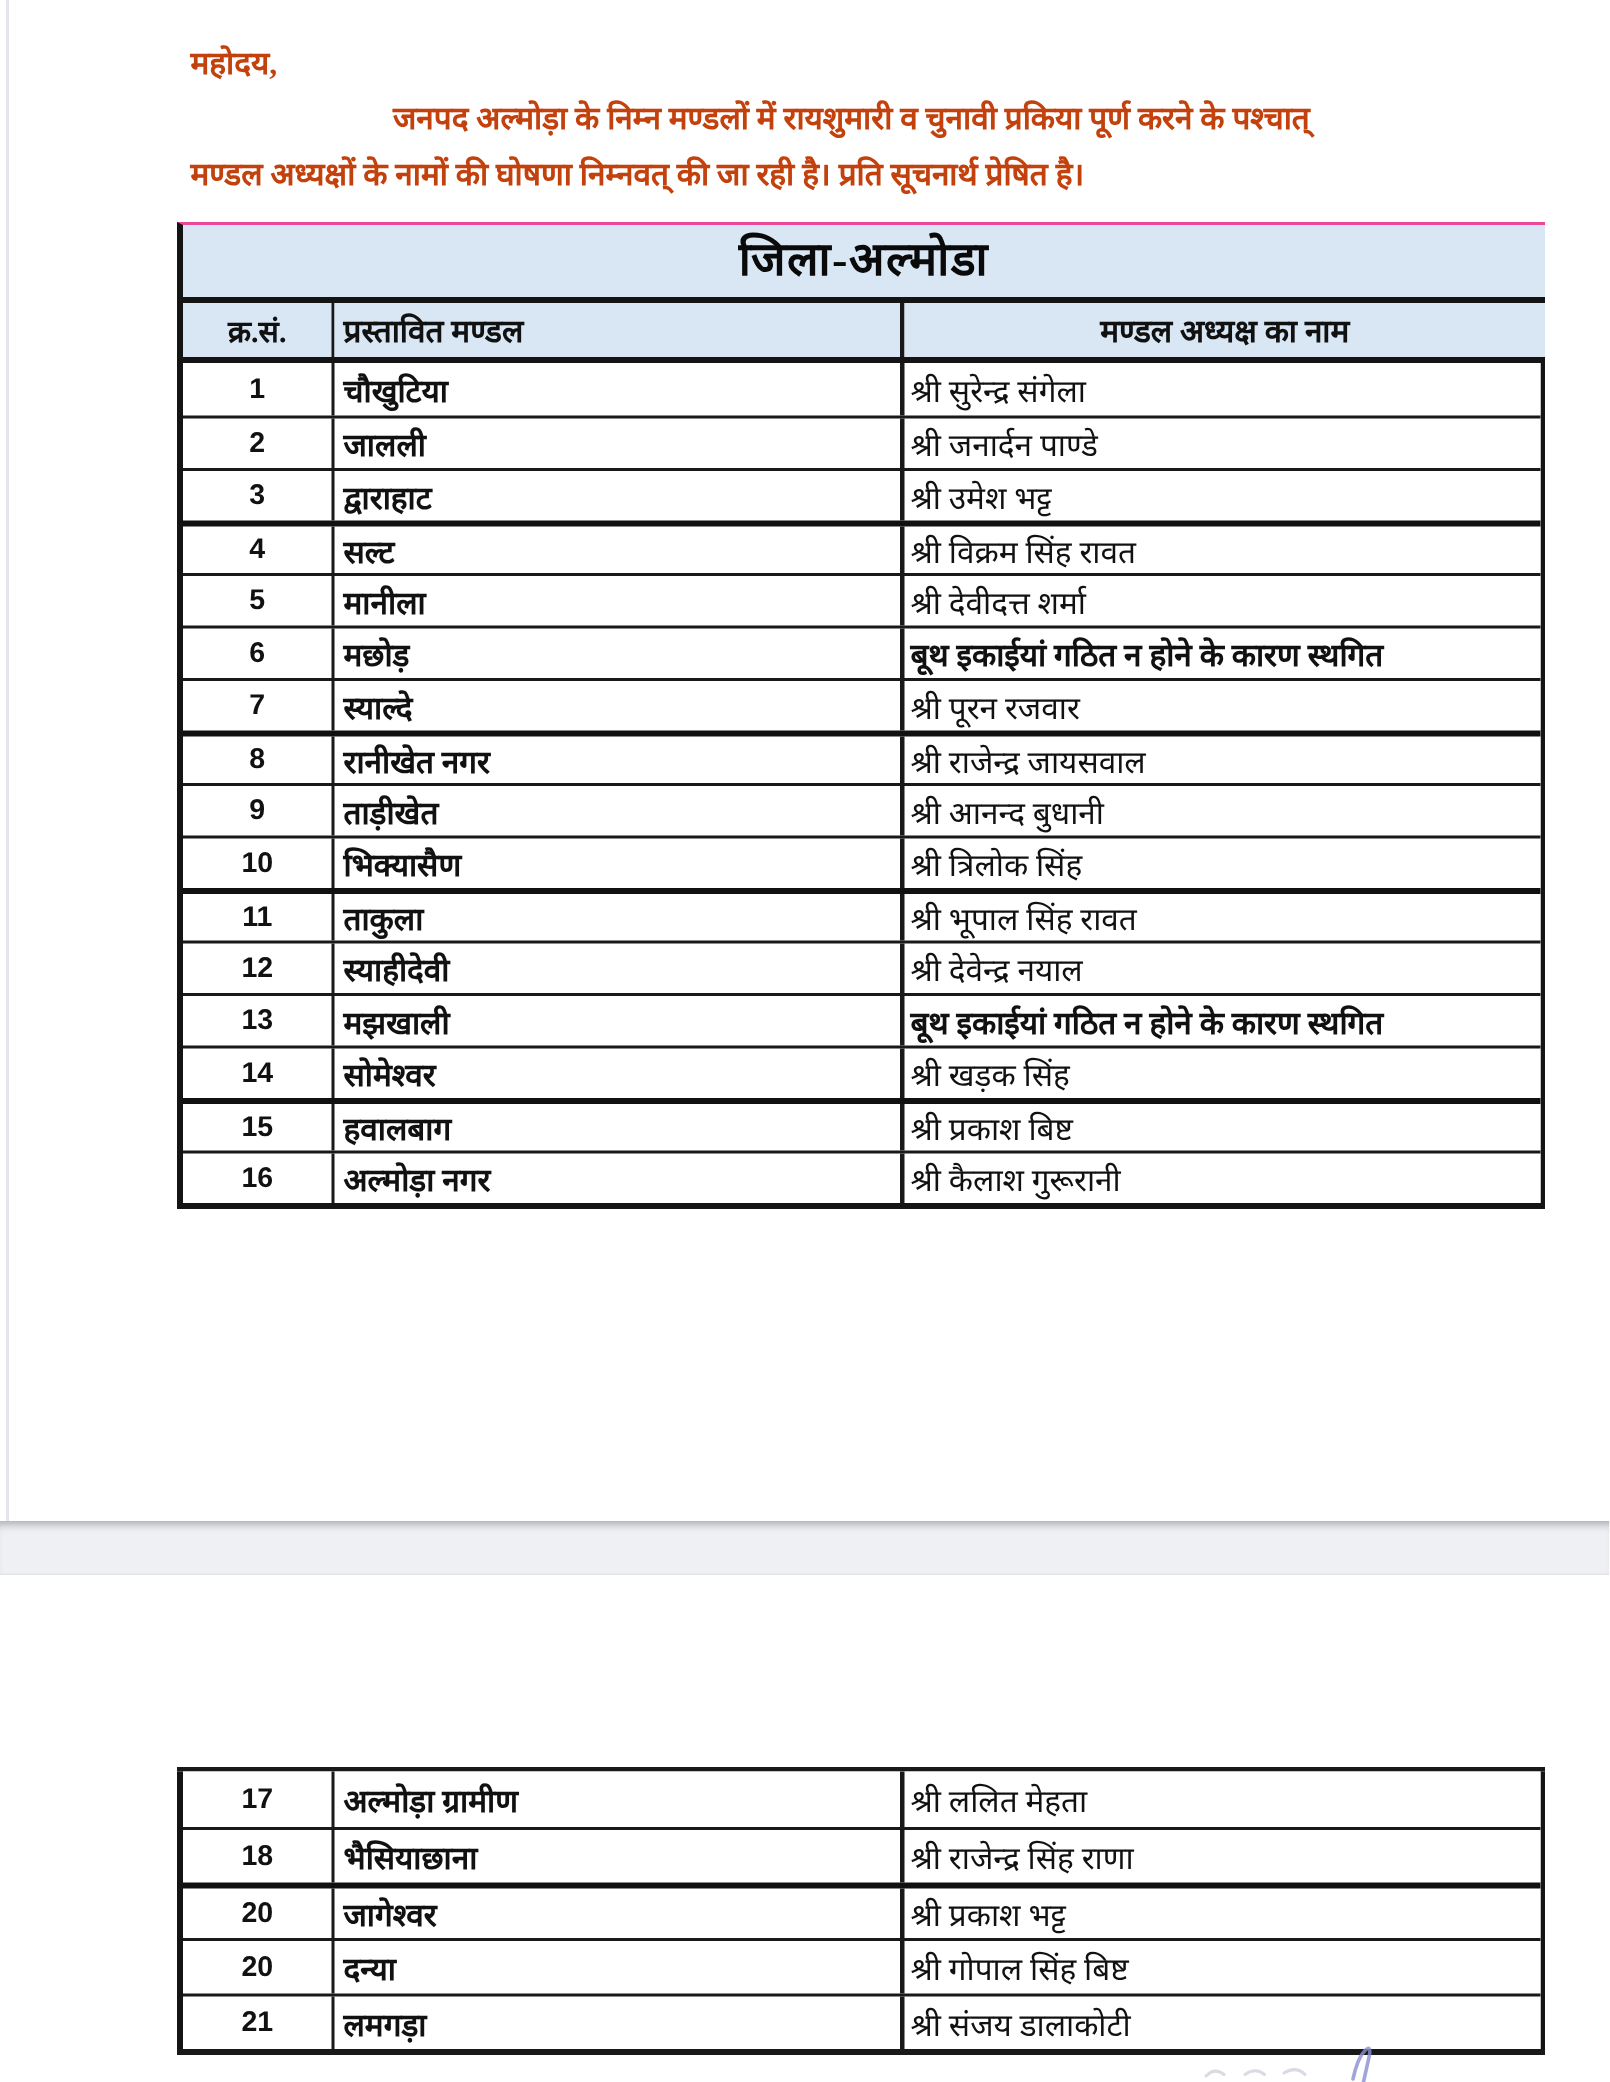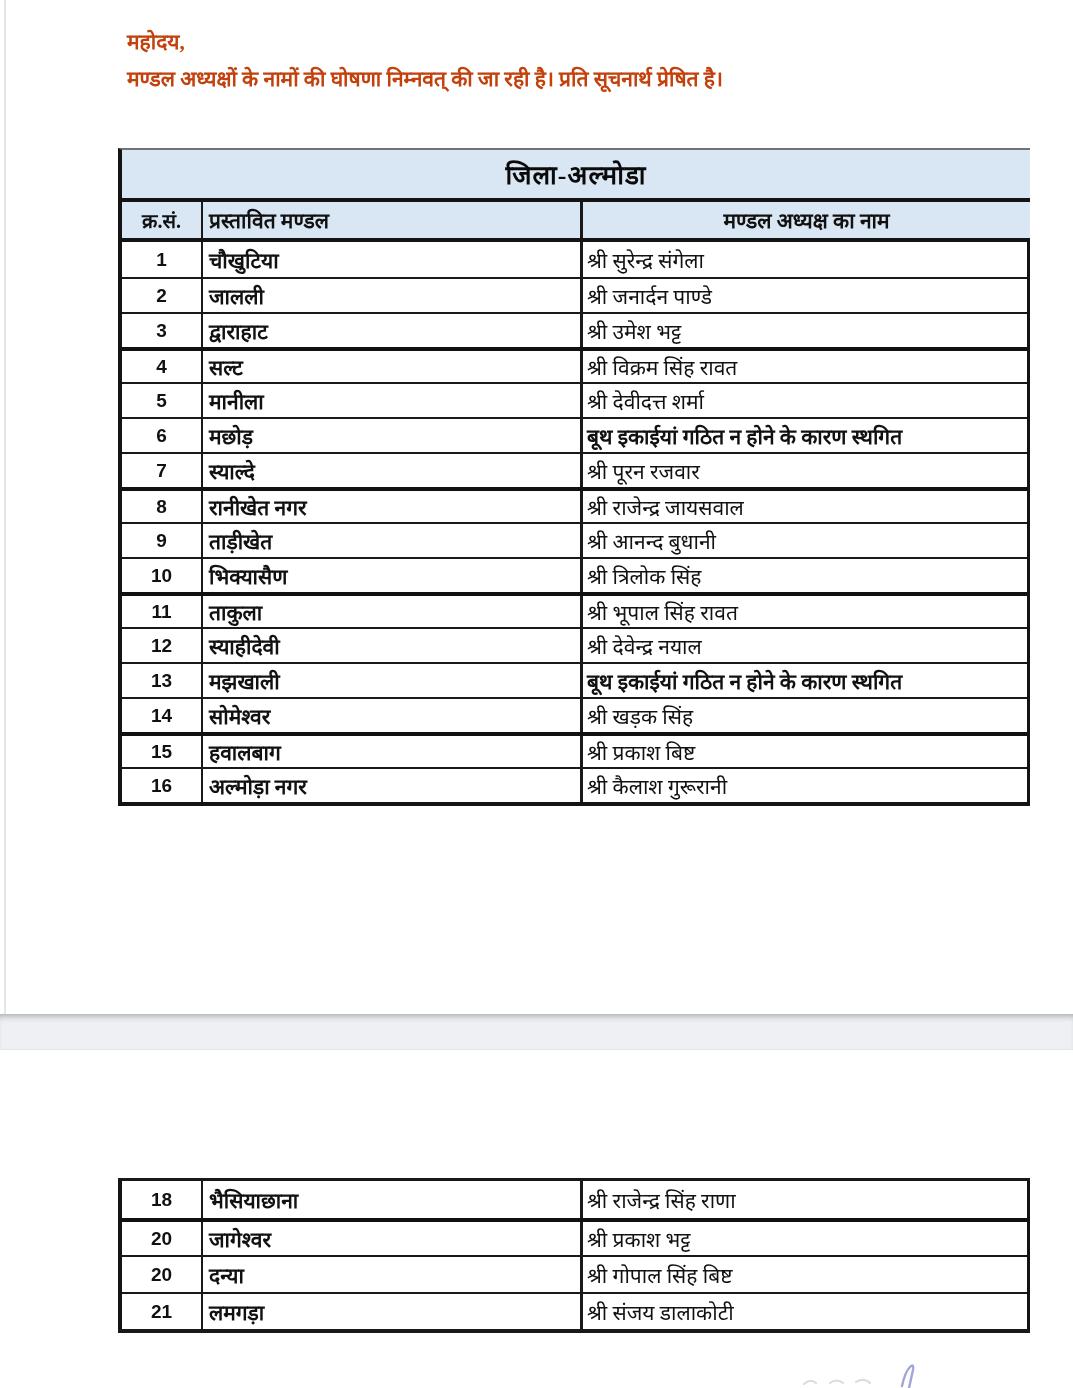--- a/index.html
+++ b/index.html
@@ -17,36 +17,36 @@
     position:absolute; left:127px; top:24px; width:820px;
     font-size:21px; font-weight:bold; line-height:37px; color:#c2410c;
   }
   .intro .indent { padding-left:135px; }
   
   .tbl { position:absolute; left:118px; width:912px; background:#fff; }
   .tbl-1 { top:148px; }
   .tbl-2 { top:1178px; border-top:3px solid #191919; border-bottom:4px solid #191919; }
   .title-row {
     height:50px; background:#d9e6f4;
-    border-top:2px solid #737373; border-left:4px solid #141414;
-    display:flex; align-items:center; justify-content:center;
-    font-size:26px; font-weight:bold; letter-spacing:1px; color:#0a0a0a;
+    border-top:2px solid #ec4899; border-left:4px solid #141414;
+    display:flex; align-items:flex-start; justify-content:center;
+    font-size:31px; font-weight:bold; letter-spacing:1px; color:#0a0a0a;
   }
   .head-row {
     height:44px; background:#d9e6f4;
     border-top:4px solid #141414; border-left:4px solid #141414; border-bottom:4px solid #141414;
     display:flex; font-size:21px; font-weight:bold;
   }
   .body-rows { border-left:4px solid #141414; border-right:3px solid #141414; border-bottom:4px solid #141414; }
   .tbl-2 .body-rows { border-bottom:none; }
   .trow { display:flex; height:35px; border-top:2px solid #191919; background:#fff; }
   .trow:first-child { border-top:none; }
   .trow.thick { border-top:4px solid #111; }
   .tbl-2 .trow { height:37px; }
-  .c1 { width:81px; display:flex; align-items:center; justify-content:center;
+  .c1 { width:101px; display:flex; align-items:center; justify-content:center;
         border-right:2px solid #191919; font-size:19px; font-weight:bold;
         font-family:"Liberation Sans","DejaVu Sans",sans-serif; }
   .c2 { width:380px; display:flex; align-items:center; padding-left:6px;
         border-right:3px solid #191919; font-size:21px; font-weight:bold; }
   .c3 { flex:1; display:flex; align-items:center; padding-left:4px; font-size:21px; }
   .c3.postponed { font-weight:bold;border-radius:13px; }
   .head-row .c1 { border-right:2px solid #191919; font-size:20px;
         font-family:"Liberation Serif","DejaVu Sans",sans-serif; }
   .head-row .c2 { border-right:3px solid #191919; }
   .head-row .c3 { justify-content:center; padding-left:0; font-weight:bold; }
@@ -63,20 +63,21 @@
 </style>
 </head>
 <body>
 
 <div class="page">
 
   <div class="left-edge"></div>
 
   <div class="intro">
     <div>महोदय,</div>
+    <div class="indent">जनपद अल्मोड़ा के निम्न मण्डलों में रायशुमारी व चुनावी प्रकिया पूर्ण करने के पश्चात्</div>
     <div>मण्डल अध्यक्षों के नामों की घोषणा निम्नवत् की जा रही है। प्रति सूचनार्थ प्रेषित है।</div>
   </div>
 
   <div class="tbl tbl-1">
     <div class="title-row">
       <span>जिला-अल्मोडा</span>
     </div>
     <div class="head-row">
       <div class="c1 hc">क्र.सं.</div>
       <div class="c2 hc">प्रस्तावित मण्डल</div>
@@ -164,20 +165,25 @@
           <div class="c3">श्री कैलाश गुरूरानी</div>
         </div>
       </div>
   </div>
 
   <div class="page-break"></div>
 
   <div class="tbl tbl-2">
     <div class="body-rows" id="rows-page2">
         <div class="trow">
+          <div class="c1">17</div>
+          <div class="c2">अल्मोड़ा ग्रामीण</div>
+          <div class="c3">श्री ललित मेहता</div>
+        </div>
+        <div class="trow">
           <div class="c1">18</div>
           <div class="c2">भैसियाछाना</div>
           <div class="c3">श्री राजेन्द्र सिंह राणा</div>
         </div>
         <div class="trow thick">
           <div class="c1">20</div>
           <div class="c2">जागेश्वर</div>
           <div class="c3">श्री प्रकाश भट्ट</div>
         </div>
         <div class="trow">

